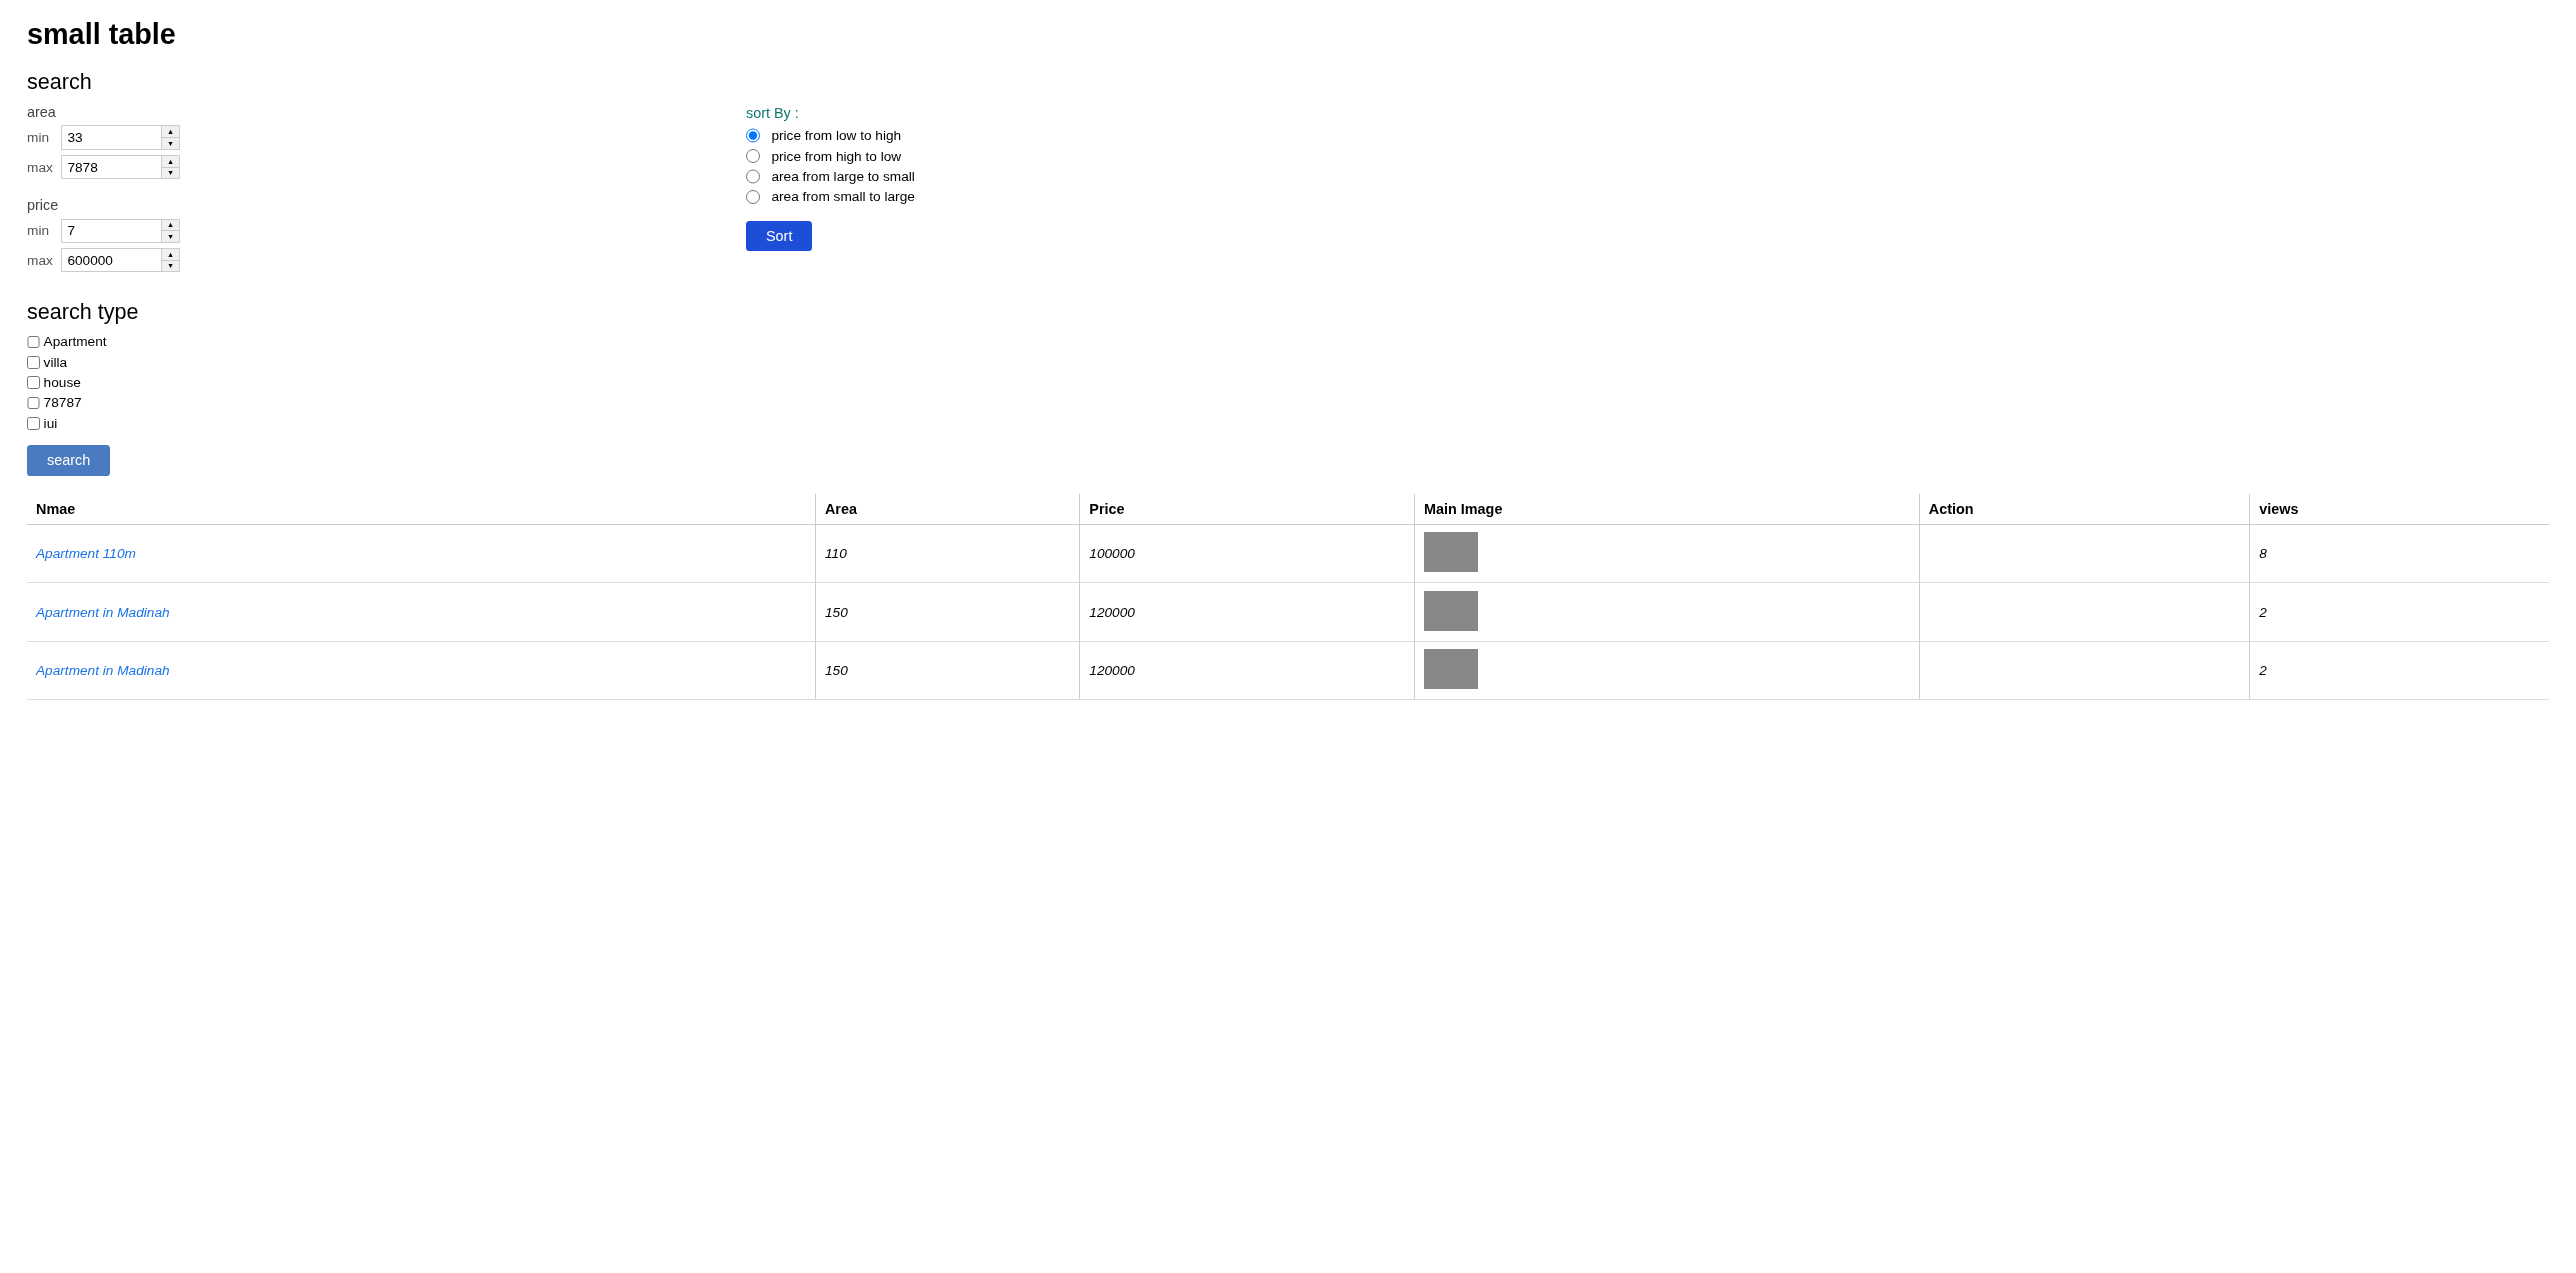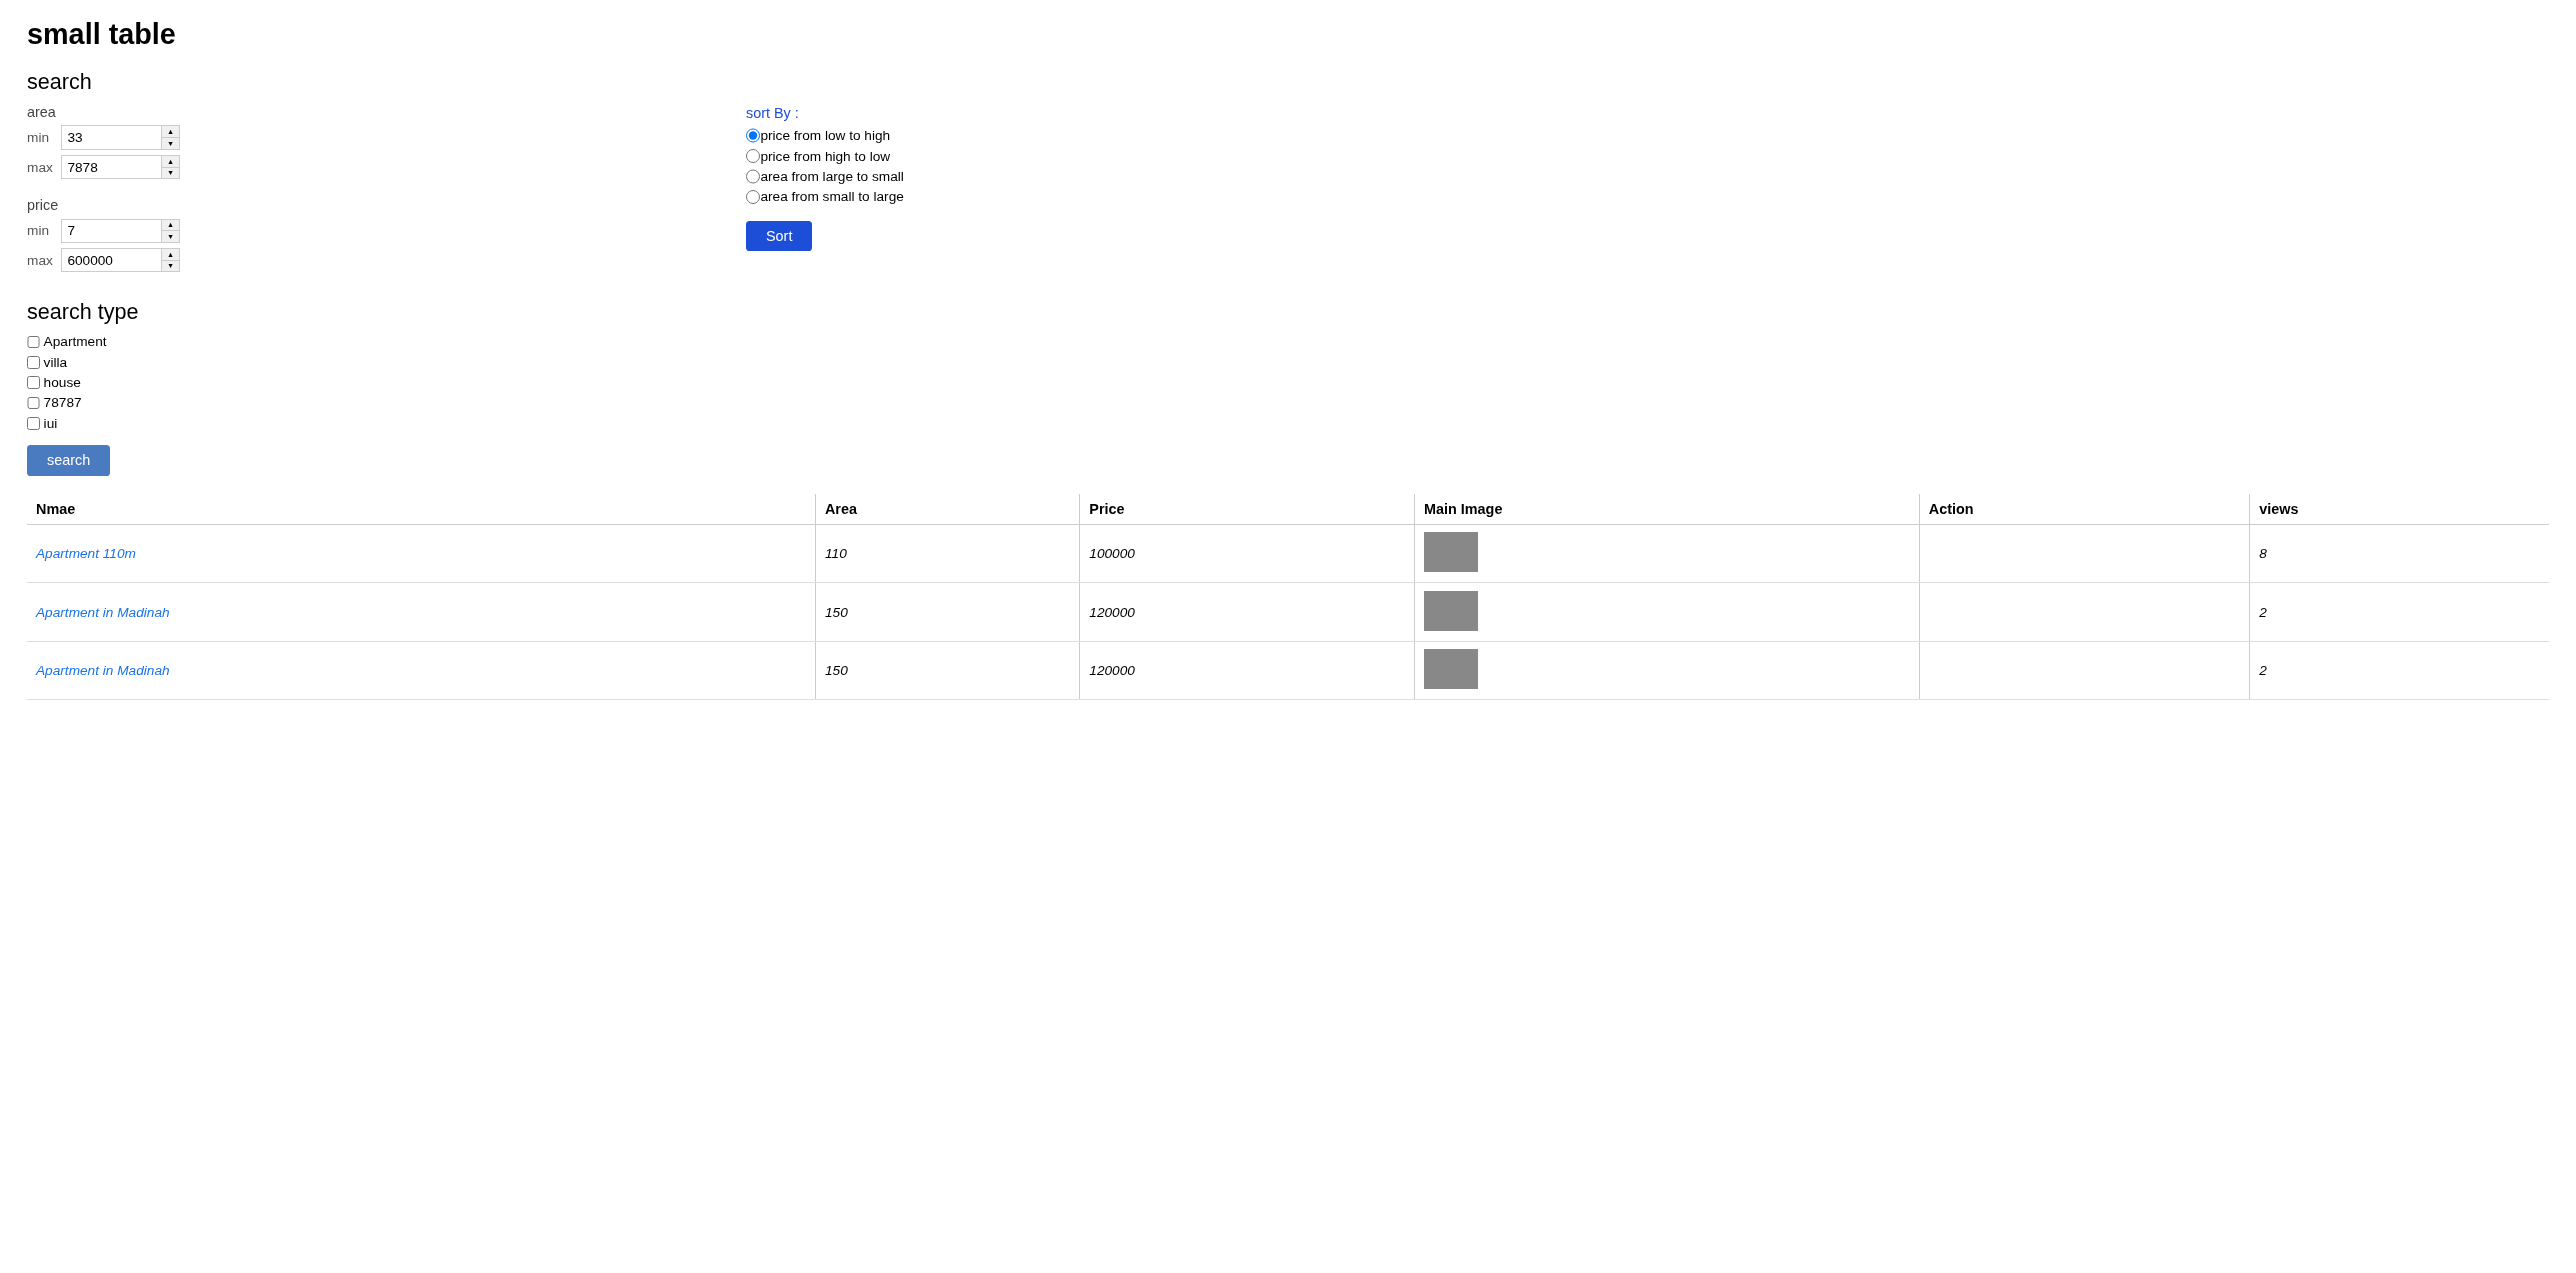--- a/index.html
+++ b/index.html
@@ -18,22 +18,22 @@
       border: none; outline: none; width: 117px; padding: 3.6px 21.6px 3.6px 5.4px;
       font-size: 0.95rem; appearance: none; -moz-appearance: textfield;
     }
     .number-input-wrap input[type=number]::-webkit-inner-spin-button,
     .number-input-wrap input[type=number]::-webkit-outer-spin-button { display: none; }
     .spin-buttons { display: flex; flex-direction: column; position: absolute; right: 0; top: 0; bottom: 0; width: 18px; }
     .spin-btn { flex: 1; border: none; background: #f0f0f0; cursor: pointer; font-size: 7.2px; line-height: 1; display: flex; align-items: center; justify-content: center; border-left: 0.9px solid #ccc; }
     .spin-btn:first-child { border-bottom: 0.9px solid #ccc; }
 
     .sort-section { position: absolute; left: 719px; top: 36px; }
-    .sort-by-label { font-size: 1rem; margin-bottom: 7.2px; color: #1d4ed8; }
-    .radio-group { margin-bottom: 5.4px; display: flex; align-items: center; gap: 0; }
+    .sort-by-label { font-size: 1rem; margin-bottom: 7.2px; color: #0f766e; }
+    .radio-group { margin-bottom: 5.4px; display: flex; align-items: center; gap: 11px; }
     .radio-group input[type=radio] { width: 14.4px; height: 14.4px; }
     .radio-group label { font-size: 0.95rem; }
     .sort-btn {
       margin-top: 10.8px; padding: 7.2px 20px; background: #1d4ed8; color: #fff;
       border: none; border-radius: 3.6px; font-size: 1rem; cursor: pointer;
     }
 
     .search-type-section { margin-bottom: 18px; }
     .checkbox-group { display: flex; align-items: center; gap: 4px; margin-bottom: 5.4px; }
     .checkbox-group input[type=checkbox] { width: 12.6px; height: 12.6px; }

